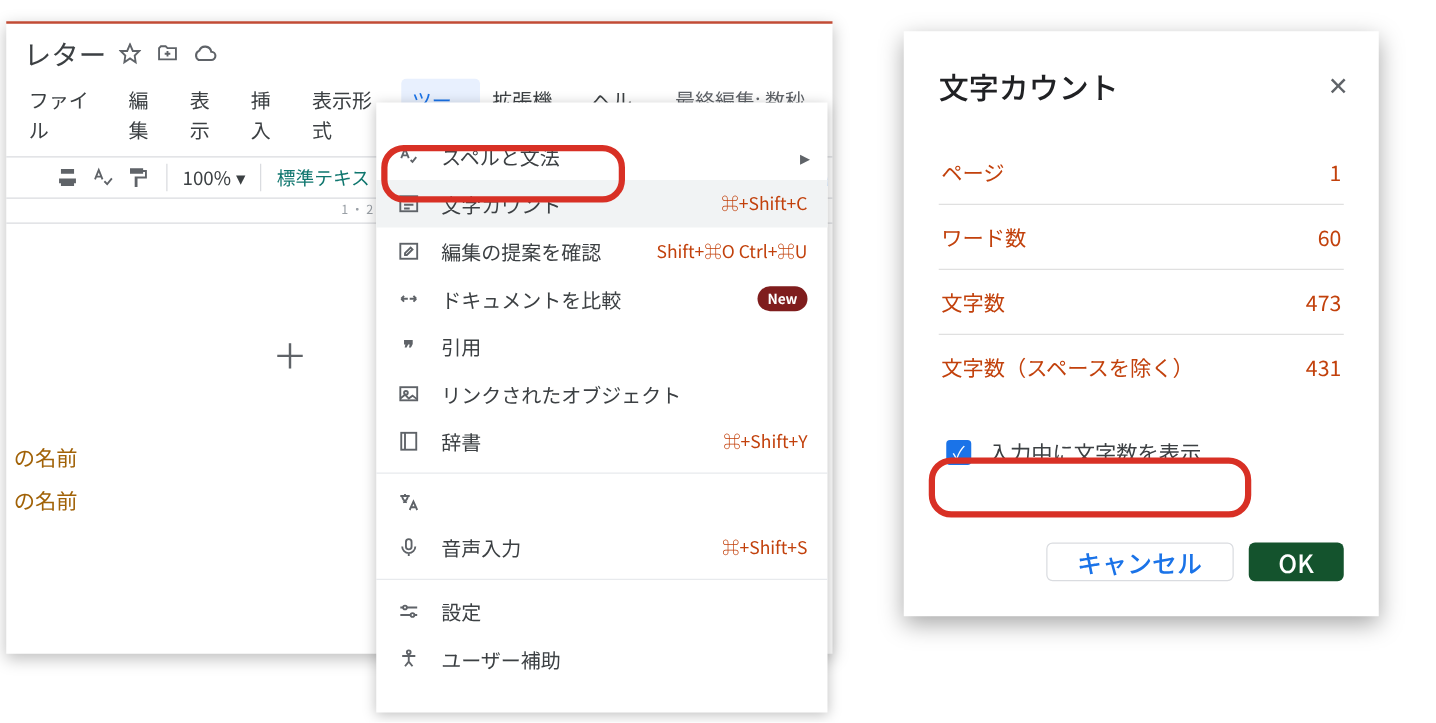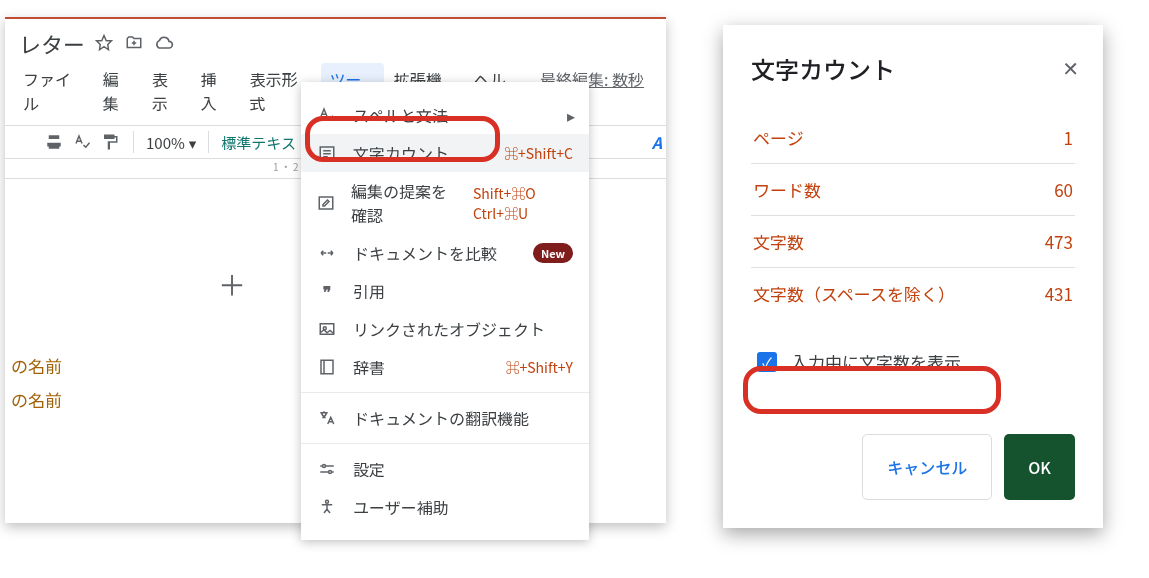--- a/index.html
+++ b/index.html
@@ -20,21 +20,21 @@
   .zoom{display:flex;align-items:center;gap:4px;font-size:15px;color:#3c4043;}
   .style{font-size:15px;color:#0f766e;}
   .truncA{position:absolute;right:4px;color:#1a73e8;font-style:italic;font-weight:bold;}
 
   .canvas{position:relative;height:430px;}
   .ruler{height:20px;border-bottom:1px solid #dadce0;font-size:10px;color:#9aa0a6;padding-left:268px;}
   .addbtn{position:absolute;left:213px;top:105px;font-size:28px;color:#5f6368;}
   .bodytext{position:absolute;left:6px;top:190px;font-size:17px;color:#a16207;line-height:2.0;}
 
   
-  .menu{position:absolute;top:82px;left:301px;width:288px;background:#fff;box-shadow:0 2px 10px rgba(0,0,0,.25);padding:14px 0;z-index:5;}
+  .menu{position:absolute;top:82px;left:301px;width:361px;background:#fff;box-shadow:0 2px 10px rgba(0,0,0,.25);padding:24px 0;z-index:5;}
   .mitem{display:flex;align-items:center;padding:7px 16px;gap:16px;font-size:16px;color:#3c4043;position:relative;}
   .mitem.hover{background:#f1f3f4;}
   .micon{width:20px;height:20px;color:#5f6368;display:flex;align-items:center;justify-content:center;font-size:16px;}
   .mshort{margin-left:auto;font-size:14px;color:#c2410c;}
   .msep{height:1px;background:#e8eaed;margin:6px 0;}
   .newbadge{background:#7f1d1d;color:#fff;font-size:11px;font-weight:bold;padding:2px 8px;border-radius:10px;margin-left:auto;}
   .arrow{position:absolute;right:14px;color:#5f6368;}
 
   .hi1{position:absolute;top:116px;left:305px;width:195px;height:46px;border:5px solid #d83025;border-radius:18px;z-index:6;pointer-events:none;}
 
@@ -42,21 +42,21 @@
   .dlg{position:absolute;left:723px;top:25px;width:380px;background:#fff;box-shadow:0 6px 18px rgba(0,0,0,.35);padding:26px 28px 28px;z-index:3;}
   .dlg h2{font-size:24px;font-weight:500;color:#202124;}
   .close{position:absolute;top:28px;right:24px;color:#5f6368;font-size:20px;}
   .rows{margin-top:26px;}
   .row{display:flex;justify-content:space-between;align-items:center;padding:13px 2px;border-bottom:1px solid #e0e0e0;font-size:17px;color:#c2410c;}
   .row:last-of-type{border-bottom:none;}
   .check{margin-top:26px;display:flex;align-items:center;gap:14px;font-size:17px;color:#3c4043;padding:4px 6px;}
   .cbox{width:20px;height:20px;background:#1a73e8;border-radius:3px;display:flex;align-items:center;justify-content:center;color:#fff;font-size:14px;}
   .hi2{position:absolute;top:366px;left:743px;width:258px;height:48px;border:5px solid #d83025;border-radius:18px;z-index:6;pointer-events:none;}
   .btns{display:flex;justify-content:flex-end;gap:12px;margin-top:56px;}
-  .btn{padding:20px 24px;border-radius:5px;font-size:16px;border:none;font-weight:500;}
+  .btn{padding:0 24px;border-radius:5px;font-size:20px;border:none;font-weight:500;}
   .btn.cancel{background:#fff;border:1px solid #dadce0;color:#1a73e8;}
   .btn.ok{background:#14532d;color:#fff;}
 
   svg{display:block;}
 </style>
 </head>
 <body>
 
 <div class="docs">
   <div class="titlebar">
@@ -190,21 +190,30 @@
     <span>辞書</span>
     <span class="mshort">⌘+Shift+Y</span>
   </div>
   <div class="msep"></div>
   <div class="mitem">
     <span class="micon">
         <svg width="18" height="18" viewBox="0 0 24 24" fill="none" stroke="#5f6368" stroke-width="2">
           <path d="M3 5h10M8 3v2M5 5c0 4 5 7 5 7M11 5c0 4-5 7-5 7M13 20l4-9 4 9M14.5 17h5"></path>
         </svg>
       </span>
-    <span>ドキュメントの翻訳機能</span>
+  </div>
+  <div class="mitem">
+    <span class="micon">
+        <svg width="18" height="18" viewBox="0 0 24 24" fill="none" stroke="#5f6368" stroke-width="2">
+          <rect x="9" y="3" width="6" height="11" rx="3"></rect>
+          <path d="M5 11a7 7 0 0 0 14 0M12 18v3"></path>
+        </svg>
+      </span>
+    <span>音声入力</span>
+    <span class="mshort">⌘+Shift+S</span>
   </div>
   <div class="msep"></div>
   <div class="mitem">
     <span class="micon">
         <svg width="18" height="18" viewBox="0 0 24 24" fill="none" stroke="#5f6368" stroke-width="2">
           <circle cx="8" cy="8" r="2"></circle>
           <circle cx="16" cy="16" r="2"></circle>
           <path d="M3 8h3M10 8h11M3 16h11M18 16h3"></path>
         </svg>
       </span>

